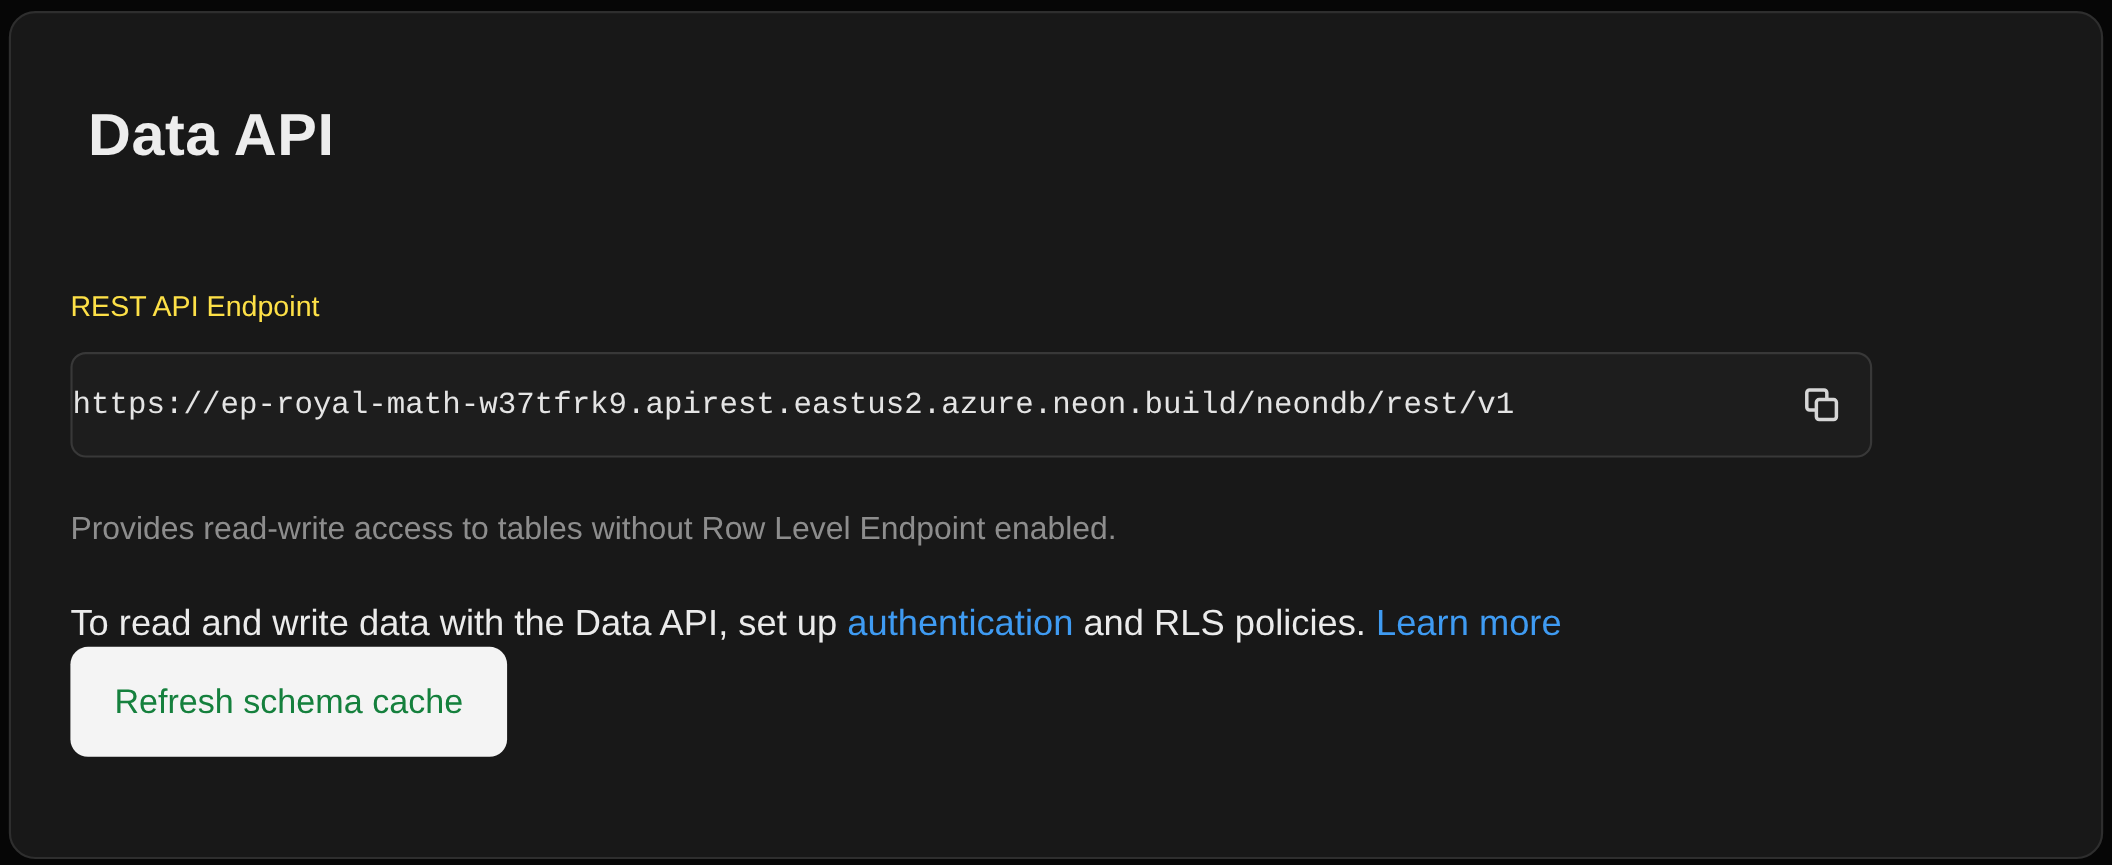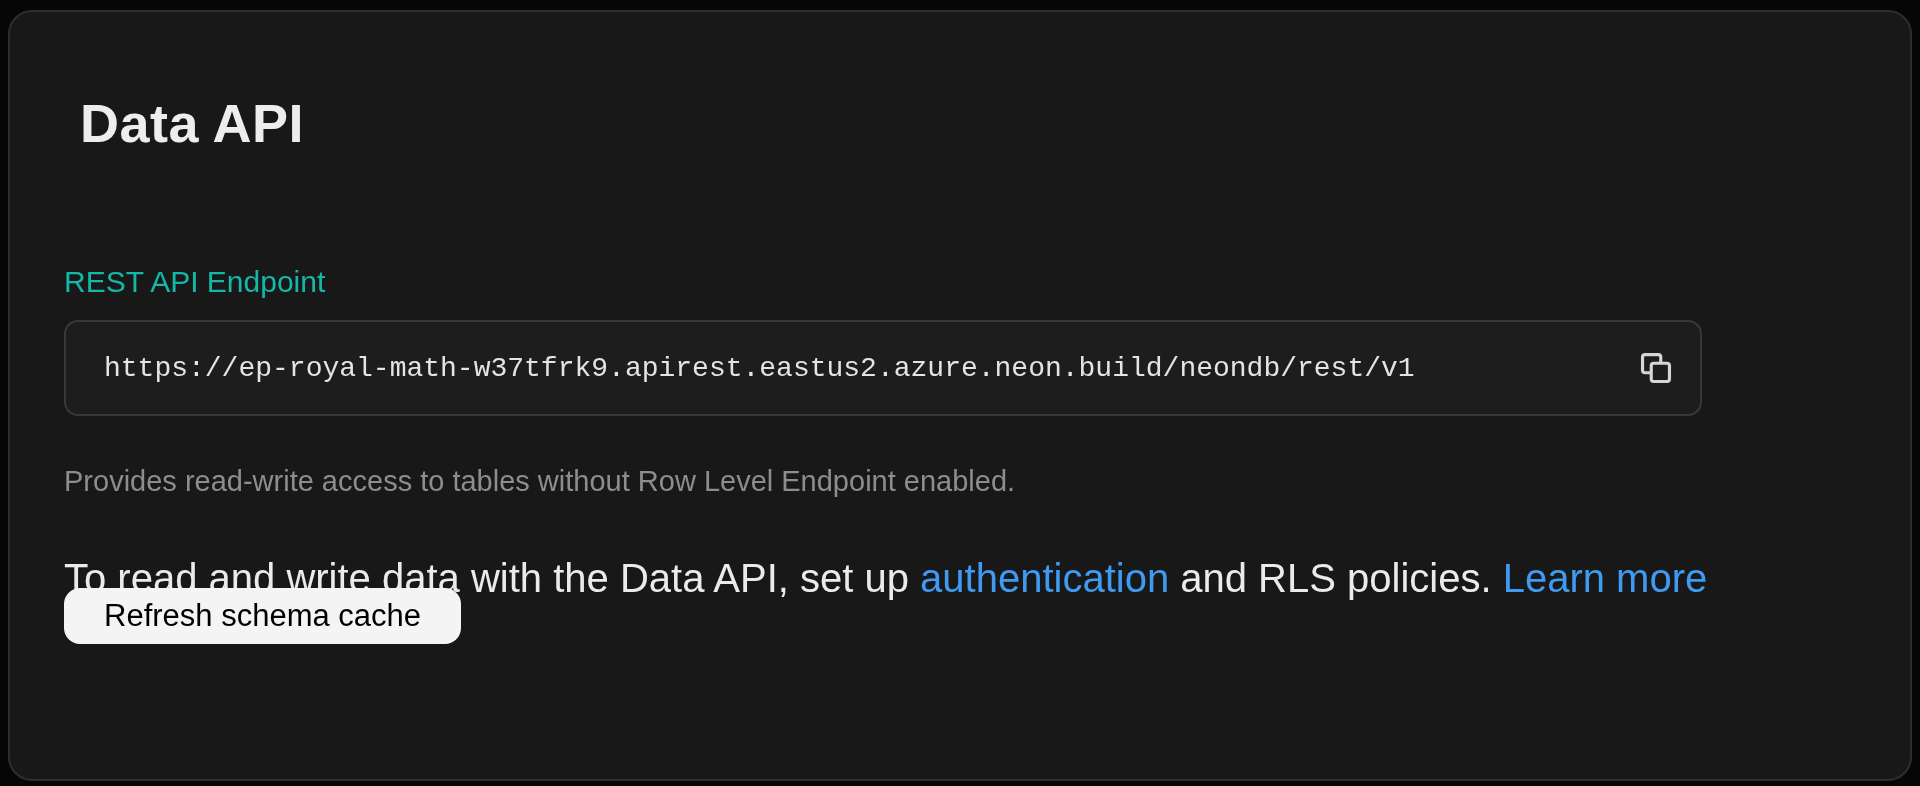--- a/index.html
+++ b/index.html
@@ -40,42 +40,41 @@
     left: 54px;
     top: 168px;
     font-size: 30px;
     color: #a6a6a6;
     line-height: 1.3;
   }
   .field-label {
     position: absolute;
     left: 54px;
     top: 250px;
-    font-size: 30px;
-    color: #14b8a6;
+    font-size: 26px;
+    color: #fde047;
     line-height: 1.3;
   }
   .endpoint-field {
     position: absolute;
     left: 54px;
     top: 308px;
     width: 1638px;
     height: 96px;
     box-sizing: border-box;
     background: #1d1d1d;
     border: 2px solid #383838;
     border-radius: 14px;
     display: flex;
     align-items: center;
   }
   .endpoint-url {
     font-family: "Liberation Mono", "DejaVu Sans Mono", monospace;
     font-size: 28px;
     color: #e4e4e4;
-    padding-left: 38px;
     white-space: nowrap;
     overflow: hidden;
     flex: 1;
   }
   .copy-btn {
     width: 60px;
     height: 60px;
     margin-right: 14px;
     display: flex;
     align-items: center;
@@ -92,38 +91,38 @@
     color: #8d8d8d;
     line-height: 1.3;
   }
   .helper-endpoint { top: 422px; }
   .helper-refresh { top: 680px; }
 
   .rls-note {
     position: absolute;
     left: 54px;
     top: 500px;
-    font-size: 40px;
+    font-size: 33px;
     color: #ebebeb;
     line-height: 1.3;
   }
   .rls-note a {
     color: #3f9bf2;
     text-decoration: none;
     cursor: pointer;
   }
 
   .refresh-button {
     position: absolute;
     left: 54px;
     top: 576px;
-    height: 56px;
+    height: 100px;
     padding: 0 40px;
     background: #f4f4f4;
-    color: #000000;
+    color: #15803d;
     font-family: "Liberation Sans", sans-serif;
     font-size: 31px;
     font-weight: 500;
     border: none;
     border-radius: 16px;
     display: flex;
     align-items: center;
     cursor: pointer;
   }
 </style>

